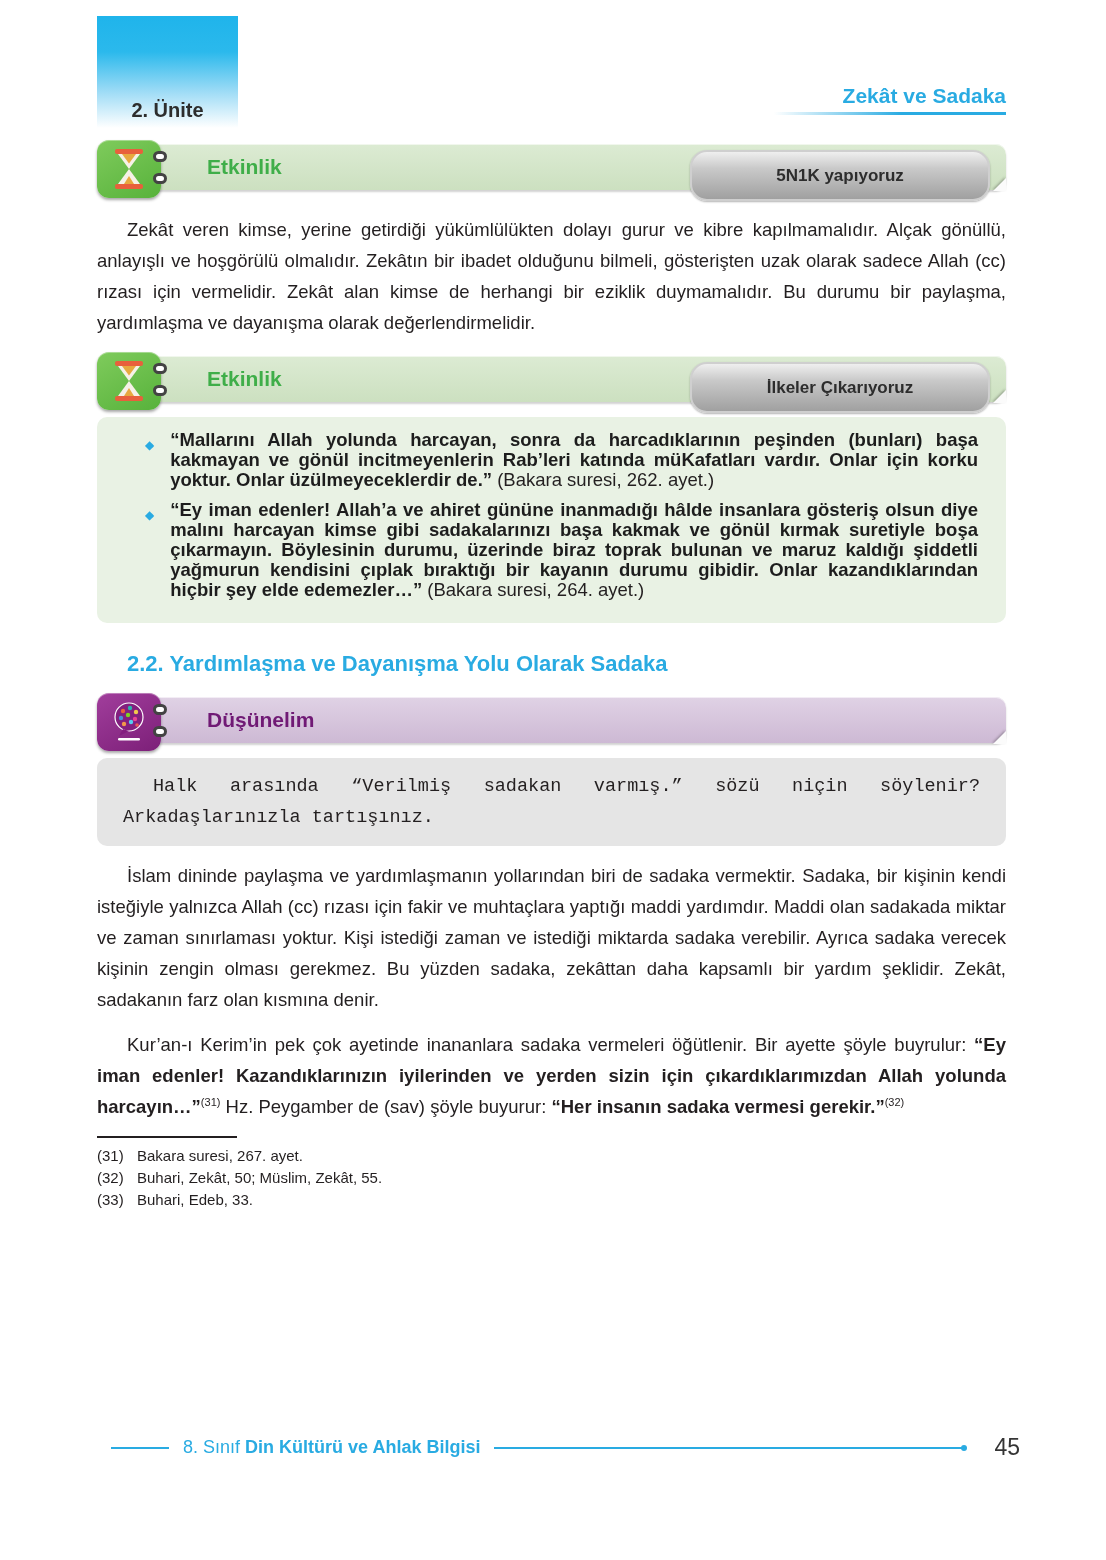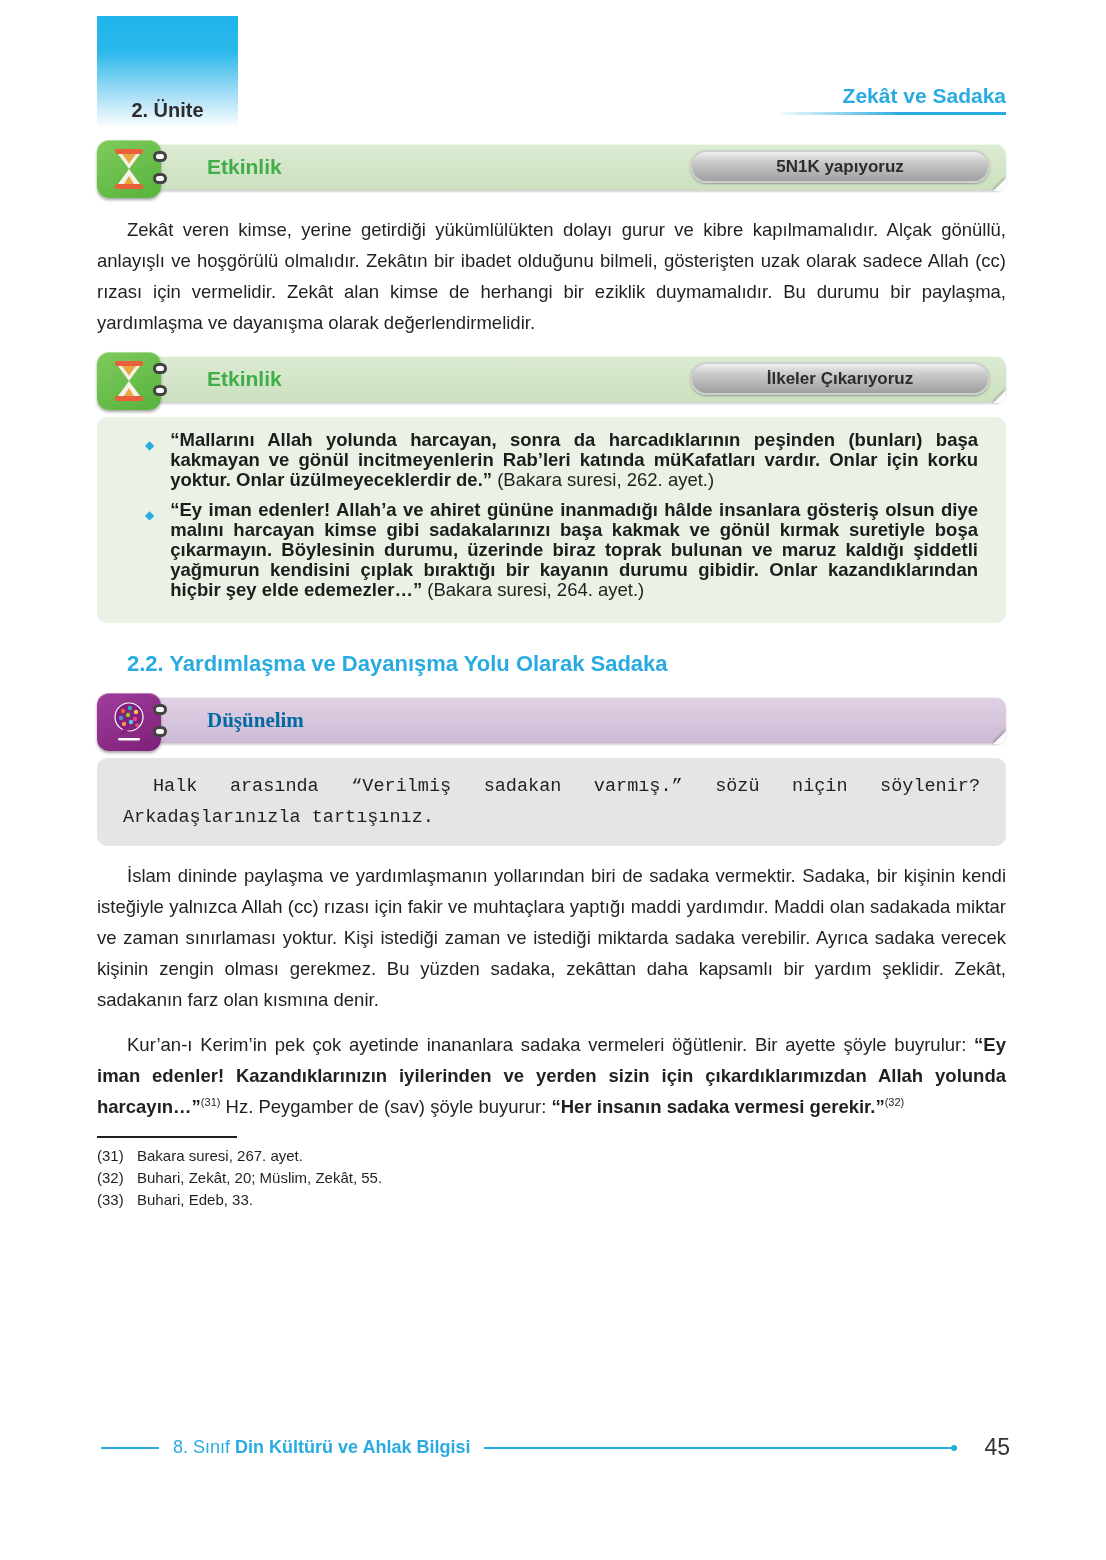--- a/index.html
+++ b/index.html
@@ -31,22 +31,22 @@
     filter:drop-shadow(-1px -1px 1px rgba(0,0,0,0.25)); }
   .act-icon { position:absolute; left:0; top:0; width:64px; height:58px; border-radius:12px;
     display:flex; align-items:center; justify-content:center; z-index:2;
     box-shadow:0 2px 3px rgba(0,0,0,0.35), inset 0 1px 0 rgba(255,255,255,0.35); }
   .green .act-icon { background:linear-gradient(150deg,#7FCB5C 0%,#57B23B 100%); }
   .purple .act-icon { background:linear-gradient(150deg,#A13E9C 0%,#7C1F78 100%); }
   .rings { position:absolute; left:56px; top:11px; z-index:3; display:flex; flex-direction:column; gap:11px; }
   .ring { width:14px; height:11px; border:3px solid #434343; border-radius:6px; background:#ffffff; }
   .act-title { position:absolute; left:110px; top:15px; font-size:21px; font-weight:bold; }
   .green .act-title { color:#3FAE49; }
-  .purple .act-title { color:#0369a1;font-family:Liberation Serif, serif; }
-  .act-badge { position:absolute; right:16px; top:10px; width:300px; height:33px; border-radius:17px;
+  .purple .act-title { color:#701a75; }
+  .act-badge { position:absolute; right:16px; top:10px; width:300px; height:51px; border-radius:17px;
     background:linear-gradient(180deg,#EFEFEF 0%,#C9C9C9 35%,#A0A0A0 100%);
     border:2px solid #CFCFCF; box-shadow:0 1px 2px rgba(0,0,0,0.3);
     display:flex; align-items:center; justify-content:center;
     font-weight:bold; font-size:17px; color:#2d2d2d; }
 
   
   .act-body { border-radius:10px; padding:13px 26px; font-size:18.5px; line-height:31px;
     text-align:justify; color:#231F20; }
   .green-body { background:#E9F2E4; }
   .purple-body { background:#e5e5e5;font-family:Liberation Mono, monospace; }
@@ -69,21 +69,21 @@
   
   .section-heading { color:#29ABE2; font-weight:bold; font-size:22px; margin:28px 0 16px 30px; }
 
   
   .footnotes { margin-top:12px; font-size:15px; line-height:22px; color:#231F20; }
   .fn-rule { width:140px; height:2px; background:#231F20; margin-bottom:7px; }
   .fn-row { display:flex; }
   .fn-num { flex:0 0 40px; }
 
   
-  .footer { position:absolute; left:101px; width:909px; top:1434px; display:flex; align-items:center; }
+  .footer { position:absolute; left:111px; width:909px; top:1434px; display:flex; align-items:center; }
   .fline-short { width:58px; height:2px; background:#29ABE2; margin-right:14px; }
   .footer-text { color:#29ABE2; font-size:18px; white-space:nowrap; }
   .footer-text b { font-weight:bold; }
   .fline-long { flex:1; height:2px; background:#29ABE2; margin:0 10px 0 14px; position:relative; }
   .fline-long .dot { position:absolute; right:-1px; top:-2px; width:6px; height:6px;
     border-radius:50%; background:#29ABE2; }
   .page-num { font-size:23px; color:#353535; margin-left:18px; }
 </style>
 </head>
 <body>
@@ -197,21 +197,21 @@
 
 
     <div class="footnotes">
       <div class="fn-rule"></div>
       <div class="fn-row">
         <span class="fn-num">(31)</span>
         <span>Bakara suresi, 267. ayet.</span>
       </div>
       <div class="fn-row">
         <span class="fn-num">(32)</span>
-        <span>Buhari, Zekât, 20; Müslim, Zekât, 55.</span>
+        <span>Buhari, Zekât, 50; Müslim, Zekât, 55.</span>
       </div>
       <div class="fn-row">
         <span class="fn-num">(33)</span>
         <span>Buhari, Edeb, 33.</span>
       </div>
     </div>
 
   </div>
 
   <div class="footer">

